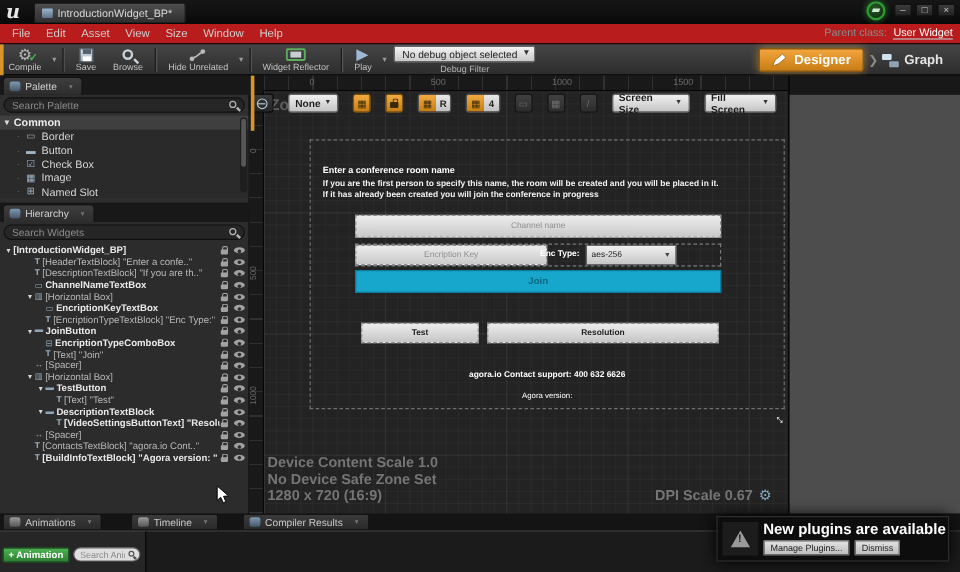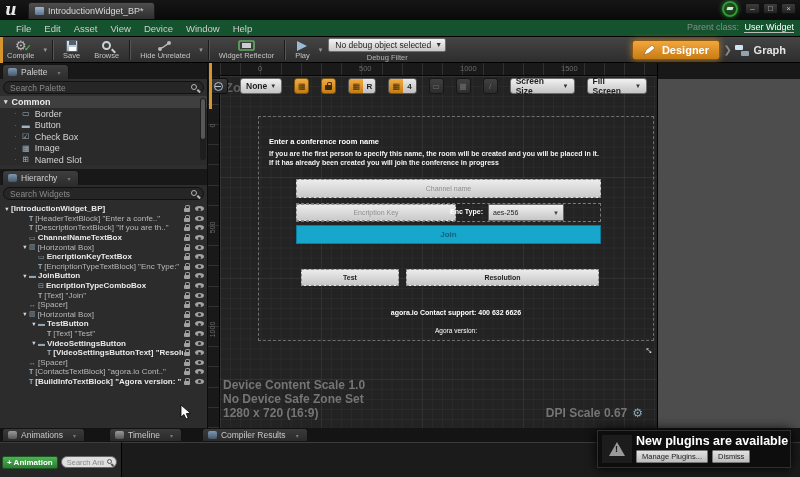--- a/index.html
+++ b/index.html
@@ -10,21 +10,21 @@
   .titlebar { position:absolute; left:0; top:0; width:800px; height:20px; background:linear-gradient(#161616,#090909); }
   .ue-logo { position:absolute; left:5px; top:0px; font-family:"DejaVu Serif", serif; font-size:16px; font-weight:bold; color:#e8e8e8; font-style:italic; }
   .doc-tab { position:absolute; left:28px; top:2px; height:17px; padding:0 10px 0 6px; background:linear-gradient(#4e4e4e,#2e2e2e); border:1px solid #1a1a1a; border-bottom:none; border-radius:3px 3px 0 0; display:flex; align-items:center; gap:4px; font-size:9px; color:#d8d8d8; }
   .doc-tab .tico-doc { width:9px; height:8px; border-radius:1px; background:linear-gradient(#9fb6cf,#5c7389); }
   .tutorial-btn { position:absolute; right:62px; top:1px; width:16px; height:16px; border-radius:50%; border:2px solid #2f9b33; background:radial-gradient(circle at 40% 35%, #2a5b2a, #0c260c); box-shadow:0 0 5px rgba(60,200,70,.6); }
   .tutorial-btn i { position:absolute; left:3px; top:4px; width:6px; height:3px; background:#cfe8cf; transform:skewX(-18deg); display:block; }
   .win-btns { position:absolute; right:4px; top:3px; display:flex; gap:3px; }
   .win-btn { width:15px; height:11px; background:linear-gradient(#3c3c3c,#222); border:1px solid #111; color:#c9c9c9; font-size:8px; line-height:9px; text-align:center; border-radius:2px; }
 
   
-  .menubar { position:absolute; left:0; top:20px; width:800px; height:17px; background:#14532d; border-bottom:1px solid #000; display:flex; align-items:center; padding-left:16px; gap:13px; }
+  .menubar { position:absolute; left:0; top:20px; width:800px; height:17px; background:#b91c1c; border-bottom:1px solid #000; display:flex; align-items:center; padding-left:10px; gap:13px; }
   .menu-item { font-size:9.5px; color:#cfcfcf; }
   .parent-class { position:absolute; right:6px; top:22px; font-size:9px; }
   .parent-class .pc-label { color:#8a8a8a; }
   .parent-class .pc-value { color:#fff; border-bottom:1px solid #bbb; margin-left:3px; }
 
   
   .toolbar { position:absolute; left:0; top:37px; width:800px; height:26px; background:linear-gradient(#454545,#2d2d2d); border-bottom:1px solid #000; display:flex; align-items:center; }
   .tb-accent { position:absolute; left:0; top:0; width:3px; height:26px; background:#d8952e; }
   .tb-btn { display:flex; flex-direction:column; align-items:center; justify-content:center; height:26px; padding:0 7px; gap:0px; }
   .tb-btn .lbl { font-size:7.5px; color:#c2c2c2; line-height:8px; }
@@ -187,21 +187,21 @@
       <span class="win-btn">□</span>
       <span class="win-btn">×</span>
     </div>
   </div>
 
   <div class="menubar">
       <span class="menu-item">File</span>
       <span class="menu-item">Edit</span>
       <span class="menu-item">Asset</span>
       <span class="menu-item">View</span>
-      <span class="menu-item">Device</span>
+      <span class="menu-item">Size</span>
       <span class="menu-item">Window</span>
       <span class="menu-item">Help</span>
     </div>
   <div class="parent-class">
     <span class="pc-label">Parent class:</span>
     <span class="pc-value">User Widget</span>
   </div>
 
   <div class="toolbar">
     <span class="tb-accent"></span>
@@ -464,21 +464,21 @@
           <span class="hicon t">T</span>
           <span class="hlabel">[Text] "Test"</span>
           <span class="hrow-icons">
             <span class="icon-lock"></span>
             <span class="icon-eye"></span>
           </span>
         </div>
         <div class="hrow" style="padding-left:30px">
           <span class="hexp">▾</span>
           <span class="hicon">▬</span>
-          <span class="hlabel b">VideoSettingsButton</span>
+          <span class="hlabel b">DescriptionTextBlock</span>
           <span class="hrow-icons">
             <span class="icon-lock"></span>
             <span class="icon-eye"></span>
           </span>
         </div>
         <div class="hrow" style="padding-left:39px">
           <span class="hexp"></span>
           <span class="hicon t">T</span>
           <span class="hlabel b">[VideoSettingsButtonText] "Resolution"</span>
           <span class="hrow-icons">

